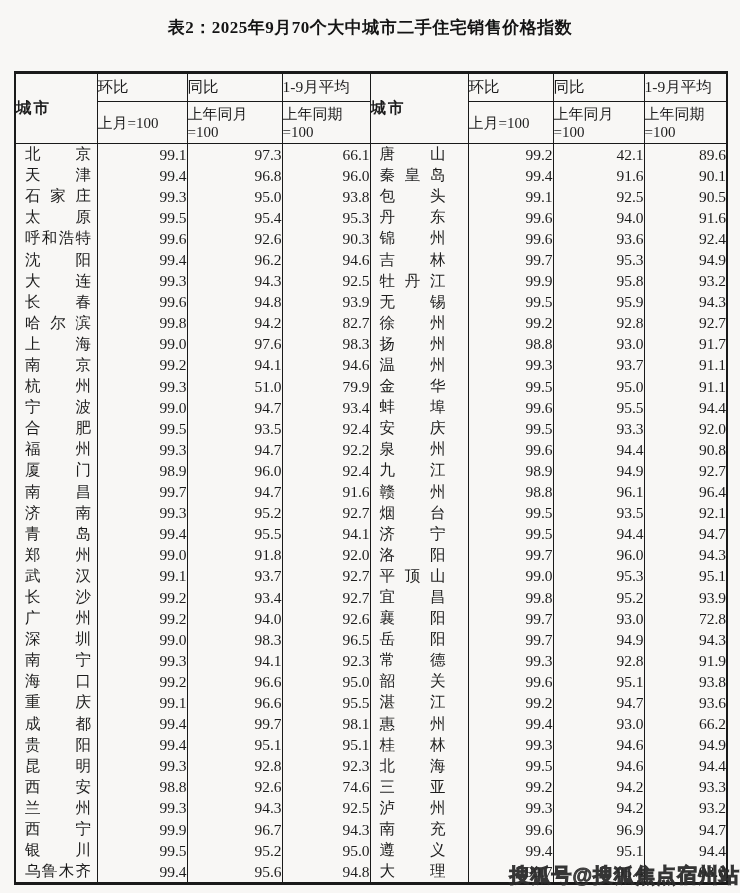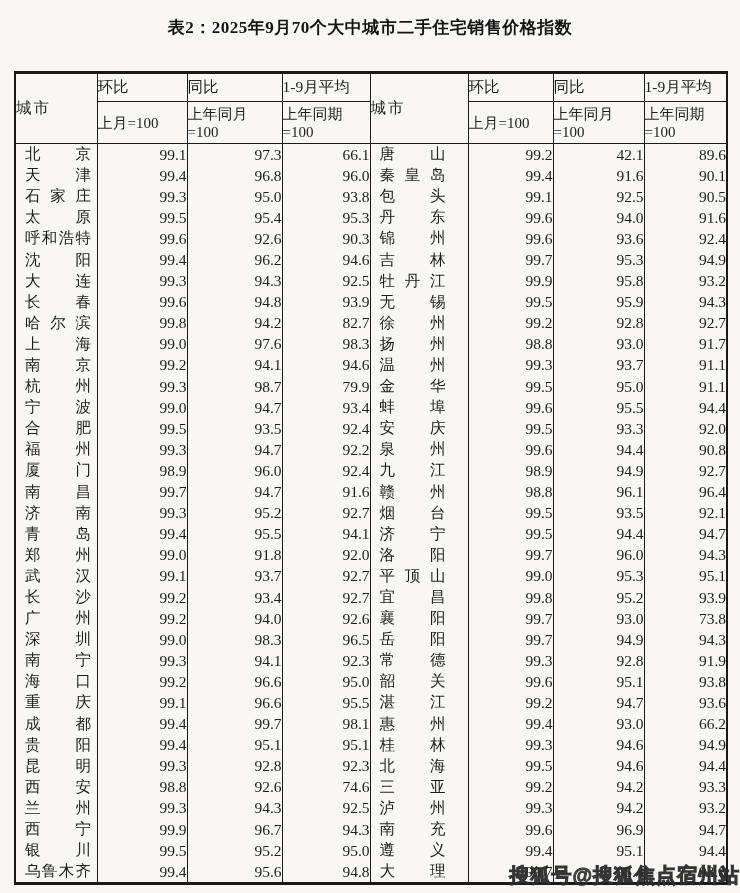--- a/index.html
+++ b/index.html
@@ -53,20 +53,21 @@
   .price-table thead tr.head-top th { height: 27px; }
   .price-table thead tr.head-sub th {
     height: 41px;
     white-space: pre-line;
     line-height: 18px;
     font-size: 15px;
   }
   .price-table thead th.city-h {
     font-size: 15.5px;
     letter-spacing: 2px;
+    font-weight: bold;
   }
   .price-table tbody td { height: 21.1px; }
   .num-cell {
     text-align: right;
     padding-right: 13px;
     font-size: 15.5px;
   }
   .city-cell { text-align: left; }
   .city-name {
     display: inline-flex;
@@ -312,21 +313,21 @@
           <td class="num-cell">99.3</td>
           <td class="num-cell">93.7</td>
           <td class="num-cell">91.1</td>
         </tr>
         <tr>
           <td class="city-cell"><span class="city-name">
               <span>杭</span>
               <span>州</span>
             </span></td>
           <td class="num-cell">99.3</td>
-          <td class="num-cell">98.7</td>
+          <td class="num-cell">51.0</td>
           <td class="num-cell">79.9</td>
           <td class="city-cell"><span class="city-name">
               <span>金</span>
               <span>华</span>
             </span></td>
           <td class="num-cell">99.5</td>
           <td class="num-cell">95.0</td>
           <td class="num-cell">91.1</td>
         </tr>
         <tr>
@@ -497,21 +498,21 @@
             </span></td>
           <td class="num-cell">99.2</td>
           <td class="num-cell">94.0</td>
           <td class="num-cell">92.6</td>
           <td class="city-cell"><span class="city-name">
               <span>襄</span>
               <span>阳</span>
             </span></td>
           <td class="num-cell">99.7</td>
           <td class="num-cell">93.0</td>
-          <td class="num-cell">73.8</td>
+          <td class="num-cell">72.8</td>
         </tr>
         <tr>
           <td class="city-cell"><span class="city-name">
               <span>深</span>
               <span>圳</span>
             </span></td>
           <td class="num-cell">99.0</td>
           <td class="num-cell">98.3</td>
           <td class="num-cell">96.5</td>
           <td class="city-cell"><span class="city-name">

